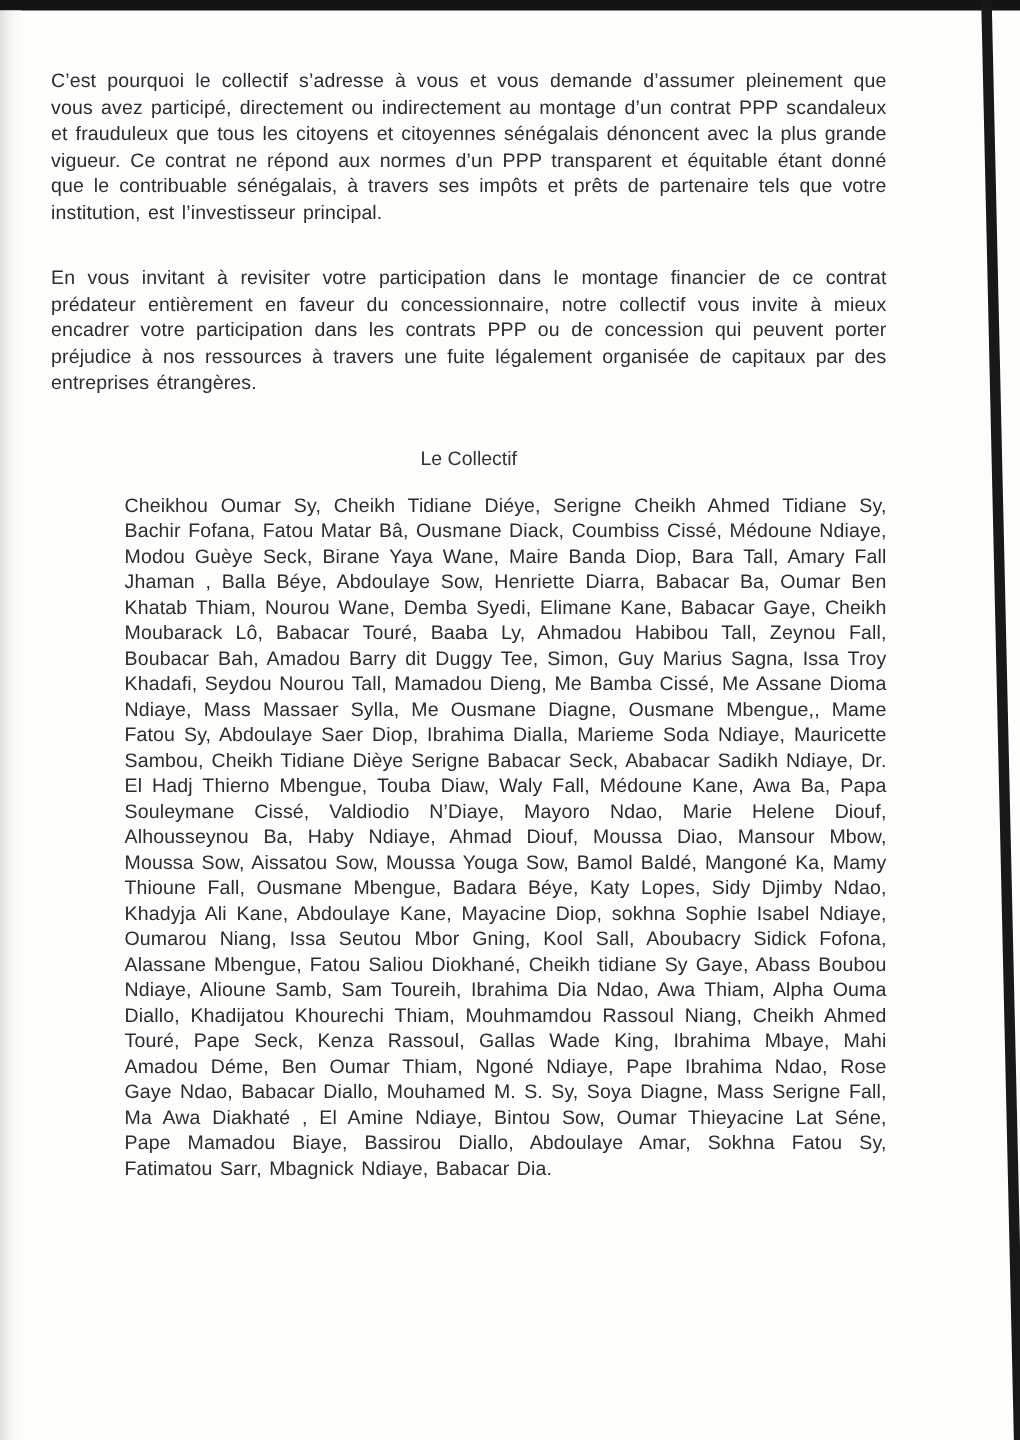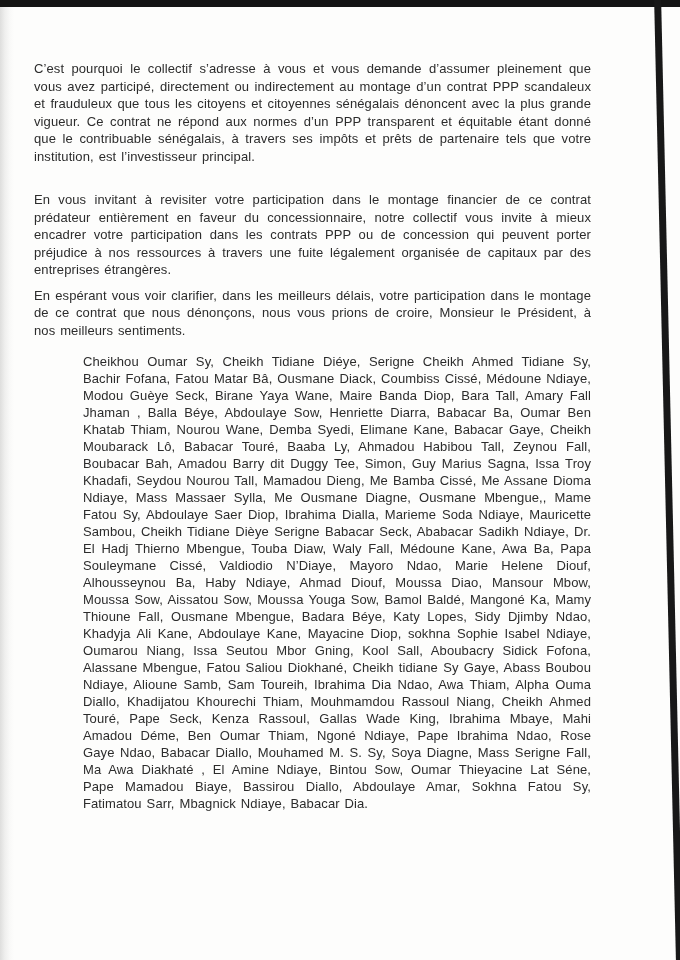--- a/index.html
+++ b/index.html
@@ -36,21 +36,21 @@
     transform-origin: top center;
   }
   .edge-left {
     position: absolute;
     top: 7px; left: 0;
     width: 14px; height: 953px;
     background: linear-gradient(90deg, #dededd 0%, #efefee 35%, #f9f9f8 70%, #fdfdfc 100%);
   }
   .page {
     position: absolute;
-    top: 60px;
+    top: 45px;
     left: 34px;
     width: 557px;
     color: #2c2c2c;
     font-size: 13px;
   }
   .para {
     margin: 0;
     text-align: justify;
     line-height: 17.5px;
     word-spacing: 1.2px;
@@ -83,18 +83,18 @@
 </head>
 <body>
 
 <div class="photo">
   <div class="edge-top"></div>
   <div class="edge-left"></div>
 
   <div class="page">
     <p class="para">C’est pourquoi le collectif s’adresse à vous et vous demande d’assumer pleinement que vous avez participé, directement ou indirectement au montage d’un contrat PPP scandaleux et frauduleux que tous les citoyens et citoyennes sénégalais dénoncent avec la plus grande vigueur. Ce contrat ne répond aux normes d’un PPP transparent et équitable étant donné que le contribuable sénégalais, à travers ses impôts et prêts de partenaire tels que votre institution, est l’investisseur principal.</p>
     <p class="para p2">En vous invitant à revisiter votre participation dans le montage financier de ce contrat prédateur entièrement en faveur du concessionnaire, notre collectif vous invite à mieux encadrer votre participation dans les contrats PPP ou de concession qui peuvent porter préjudice à nos ressources à travers une fuite légalement organisée de capitaux par des entreprises étrangères.</p>
-    <p class="para p3">En espérant vous voir clarifier, dans les meilleurs délais, votre participation dans le montage de ce contrat que nous dénonçons,  nous vous prions de croire, Monsieur le Président, à nos meilleurs sentiments.</p>
+    <div class="signature">Le Collectif</div>
     <p class="names">Cheikhou Oumar Sy, Cheikh Tidiane Diéye, Serigne Cheikh Ahmed Tidiane Sy, Bachir Fofana, Fatou Matar Bâ, Ousmane Diack, Coumbiss Cissé, Médoune Ndiaye, Modou Guèye Seck, Birane Yaya Wane, Maire Banda Diop, Bara Tall, Amary Fall Jhaman , Balla Béye, Abdoulaye Sow, Henriette Diarra, Babacar Ba, Oumar Ben Khatab Thiam, Nourou Wane, Demba Syedi, Elimane Kane, Babacar Gaye, Cheikh Moubarack Lô, Babacar Touré, Baaba Ly, Ahmadou Habibou Tall, Zeynou Fall, Boubacar Bah, Amadou Barry dit Duggy Tee, Simon, Guy Marius Sagna, Issa Troy Khadafi, Seydou Nourou Tall, Mamadou Dieng, Me Bamba Cissé, Me Assane Dioma Ndiaye, Mass Massaer Sylla, Me Ousmane Diagne, Ousmane Mbengue,, Mame Fatou Sy, Abdoulaye Saer Diop, Ibrahima Dialla, Marieme Soda Ndiaye, Mauricette Sambou, Cheikh Tidiane Dièye Serigne Babacar Seck, Ababacar Sadikh Ndiaye, Dr. El Hadj Thierno Mbengue, Touba Diaw, Waly Fall, Médoune Kane, Awa Ba, Papa Souleymane Cissé, Valdiodio N’Diaye, Mayoro Ndao, Marie Helene Diouf, Alhousseynou Ba, Haby Ndiaye, Ahmad Diouf, Moussa Diao, Mansour Mbow, Moussa Sow, Aissatou Sow, Moussa Youga Sow, Bamol Baldé, Mangoné Ka, Mamy Thioune Fall, Ousmane Mbengue, Badara Béye, Katy Lopes, Sidy Djimby Ndao, Khadyja Ali Kane, Abdoulaye Kane, Mayacine Diop, sokhna Sophie Isabel Ndiaye, Oumarou Niang, Issa Seutou Mbor Gning, Kool Sall, Aboubacry Sidick Fofona, Alassane Mbengue, Fatou Saliou Diokhané, Cheikh tidiane Sy Gaye, Abass Boubou Ndiaye, Alioune Samb, Sam Toureih, Ibrahima Dia Ndao, Awa Thiam, Alpha Ouma Diallo, Khadijatou Khourechi Thiam, Mouhmamdou Rassoul Niang, Cheikh Ahmed Touré, Pape Seck, Kenza Rassoul, Gallas Wade King, Ibrahima Mbaye, Mahi Amadou Déme, Ben Oumar Thiam, Ngoné Ndiaye, Pape Ibrahima Ndao, Rose Gaye Ndao, Babacar Diallo, Mouhamed M. S. Sy, Soya Diagne, Mass Serigne Fall, Ma Awa Diakhaté , El Amine Ndiaye, Bintou Sow, Oumar Thieyacine Lat Séne, Pape Mamadou Biaye, Bassirou Diallo, Abdoulaye Amar, Sokhna Fatou Sy, Fatimatou Sarr, Mbagnick Ndiaye, Babacar Dia.</p>
   </div>
 
   <div class="edge-right"></div>
 </div>
 
 </body></html>

